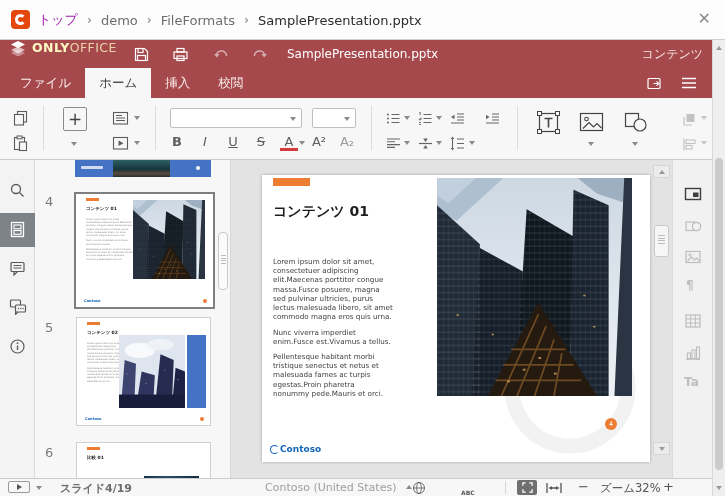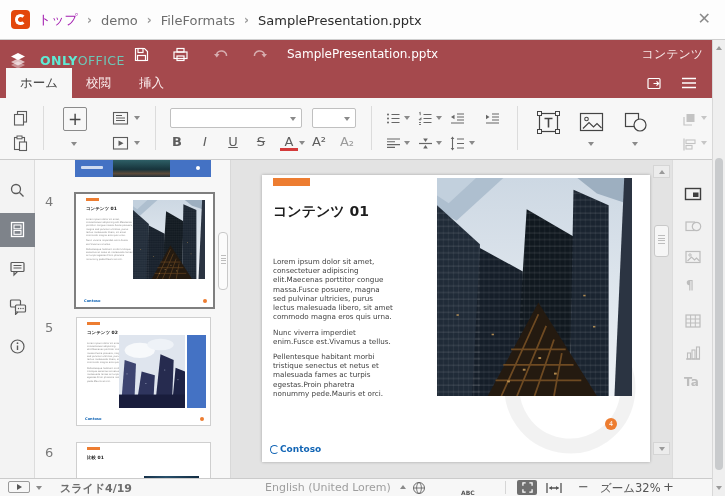--- a/index.html
+++ b/index.html
@@ -16,21 +16,21 @@
           border:3px solid #fff;border-right-color:transparent;box-sizing:border-box;}
   .crumbs{position:absolute;left:38px;top:0;height:40px;display:flex;align-items:center;gap:9px;font-size:13px;}
   .crumb-sep{color:#9a9a9a;font-weight:bold;font-size:12px;}
   .crumb-root{color:#a21caf;}
   .crumb-mid{color:#6d6d6d;}
   .crumb-cur{color:#2c2c2c;}
   .tb-close{position:absolute;right:14px;top:9px;font-size:16px;color:#8a8a8a;cursor:pointer;line-height:20px;}
 
   
   .redhead{position:absolute;left:0;top:40px;width:725px;height:28px;background:#A5494D;}
-  .brand{position:absolute;left:10px;top:0;height:28px;display:flex;align-items:flex-end;gap:14px;color:#5eead4;}
+  .brand{position:absolute;left:10px;top:0;height:28px;display:flex;align-items:flex-start;gap:6px;color:#fef9c3;}
   .brand-text{font-size:12.5px;letter-spacing:.4px;}
   .brand-text b{font-weight:bold;}
   .brand-text span{opacity:.78;}
   .hbtn{position:absolute;top:6px;width:17px;height:17px;}
   .doc-title{position:absolute;left:287px;top:0;height:28px;line-height:28px;color:#fff;font-size:12px;}
   .account{position:absolute;right:22px;top:0;height:28px;line-height:28px;color:#f6e6e6;font-size:12px;}
 
   
   .tabrow{position:absolute;left:0;top:68px;width:725px;height:30px;background:#A5494D;}
   .tabs{display:flex;height:30px;padding-left:6px;}
@@ -238,23 +238,24 @@
   <svg class="hbtn" style="left:251px;opacity:.55" viewBox="0 0 17 17">
     <path d="M13.5,9 a5,4.5 0 0 0 -10,1" fill="none" stroke="#fff" stroke-width="1.5"></path>
     <polygon points="16,8 10.5,8 13.2,11.5" fill="#fff"></polygon>
   </svg>
   <div class="doc-title">SamplePresentation.pptx</div>
   <div class="account">コンテンツ</div>
 </div>
 
 <div class="tabrow">
   <div class="tabs">
+    <div class="tab">ファイル</div>
     <div class="tab active">ホーム</div>
+    <div class="tab">挿入</div>
     <div class="tab">校閲</div>
-    <div class="tab">挿入</div>
   </div>
   <div class="tab-icons">
     <svg width="17" height="17" viewBox="0 0 17 17">
       <rect x="2" y="3.5" width="12" height="10" rx="1" fill="none" stroke="#fff" stroke-width="1.2"></rect>
       <path d="M7.5,8.5 h5 m-2,-2.2 l2.2,2.2 -2.2,2.2" fill="none" stroke="#fff" stroke-width="1.2"></path>
     </svg>
     <svg width="16" height="12" viewBox="0 0 16 12">
       <path d="M1,1.5 h14 M1,6 h14 M1,10.5 h14" stroke="#fff" stroke-width="1.6"></path>
     </svg>
   </div>
@@ -529,21 +530,21 @@
     <div class="rr-ico rr-txt" style="top:215px;left:11px">Ta</div>
   </div>
 </div>
 
 <div class="statusbar">
   <div class="sb-play">
       <span class="ptri"></span>
     </div>
   <span class="crt" style="position:absolute;left:36px;top:7px"></span>
   <div class="sb-count">スライド4/19</div>
-  <div class="sb-lang"><span>English (United Lorem)</span>
+  <div class="sb-lang"><span>Contoso (United States)</span>
     <span class="crt up" style="margin-left:6px;vertical-align:2px"></span>
   </div>
   <svg style="position:absolute;left:412px;top:2px" width="14" height="14" viewBox="0 0 16 16">
     <circle cx="8" cy="8" r="6.3" fill="none" stroke="#666" stroke-width="1.1"></circle>
     <ellipse cx="8" cy="8" rx="2.7" ry="6.3" fill="none" stroke="#666" stroke-width="1"></ellipse>
     <path d="M1.7,8 h12.6" stroke="#666" stroke-width="1"></path>
   </svg>
   <div style="position:absolute;left:461px;top:1px">
     <span style="font-size:6px;font-weight:bold;color:#555">ABC</span>
     

